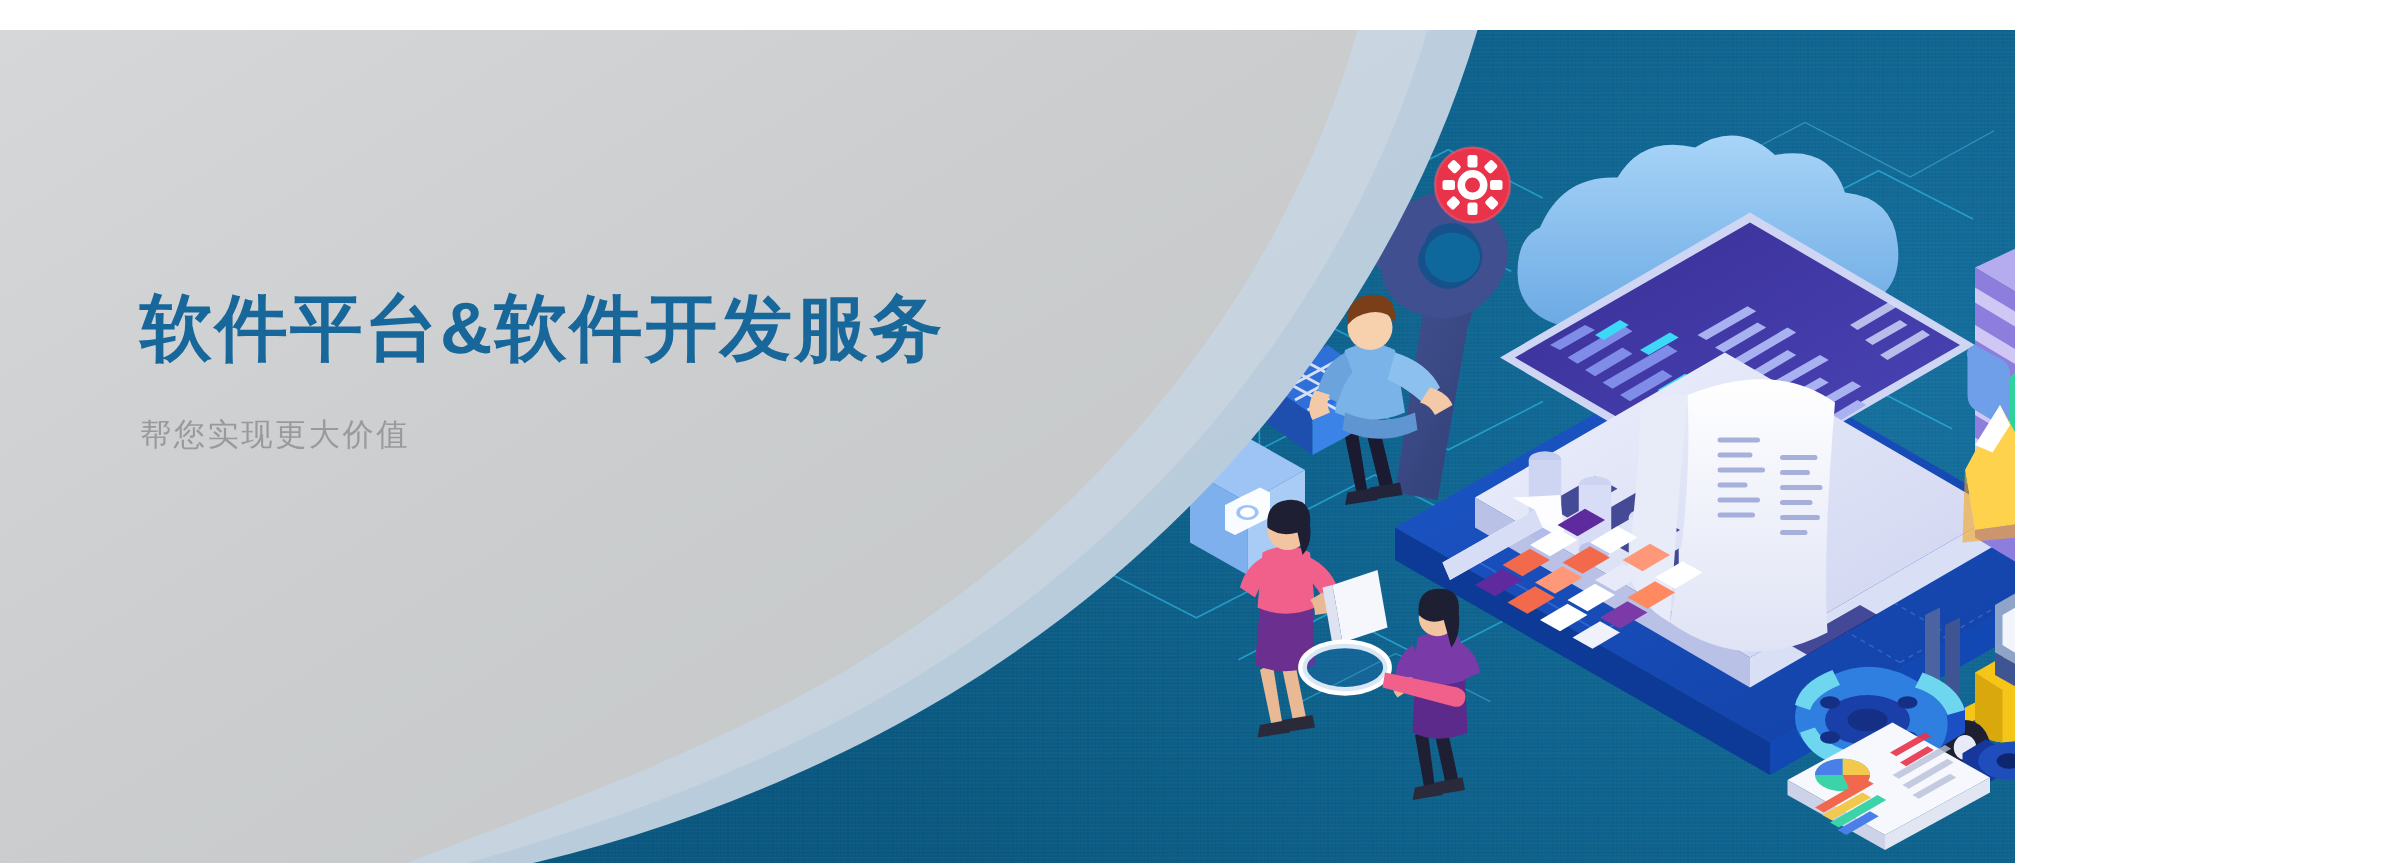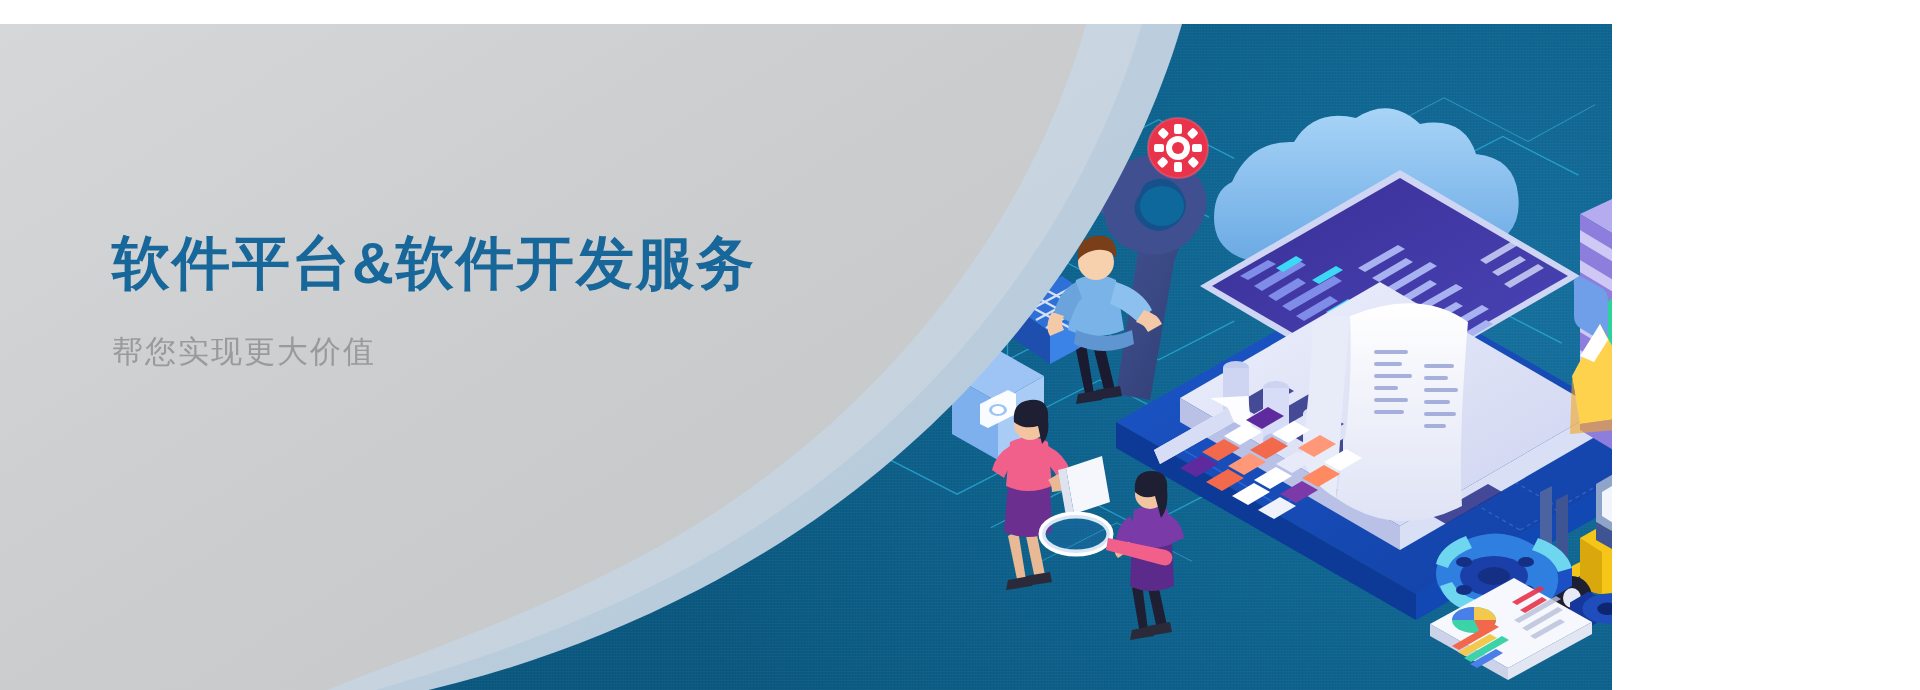--- a/index.html
+++ b/index.html
@@ -44,21 +44,21 @@
     font-size:58px;
     font-weight:700;
     letter-spacing:2px;
     color:#17679b;
     line-height:1.18;
     margin:0;
     white-space:nowrap;
   }
   .subtitle{
     margin:34px 0 0 0;
-    font-size:31px;
+    font-size:25px;
     letter-spacing:2px;
     color:#9a9a9a;
     font-weight:400;
   }
 
   
   .illus{position:absolute;left:880px;top:40px;width:1010px;height:640px;}
 </style>
 </head>
 <body>

